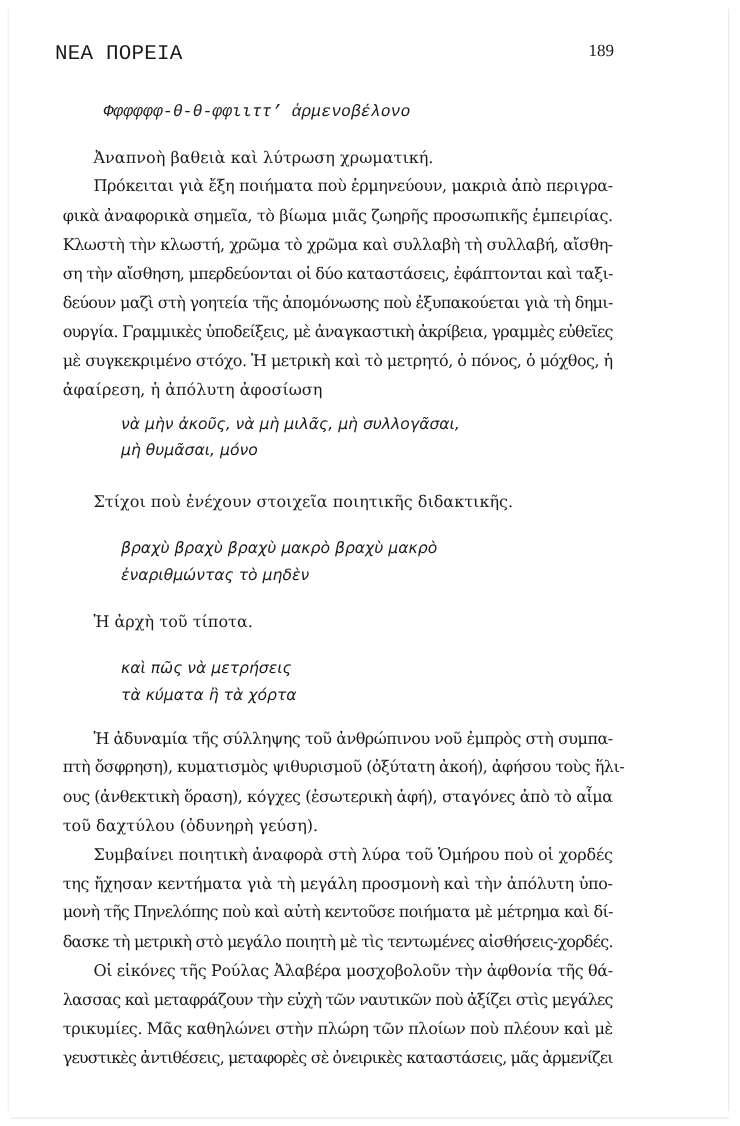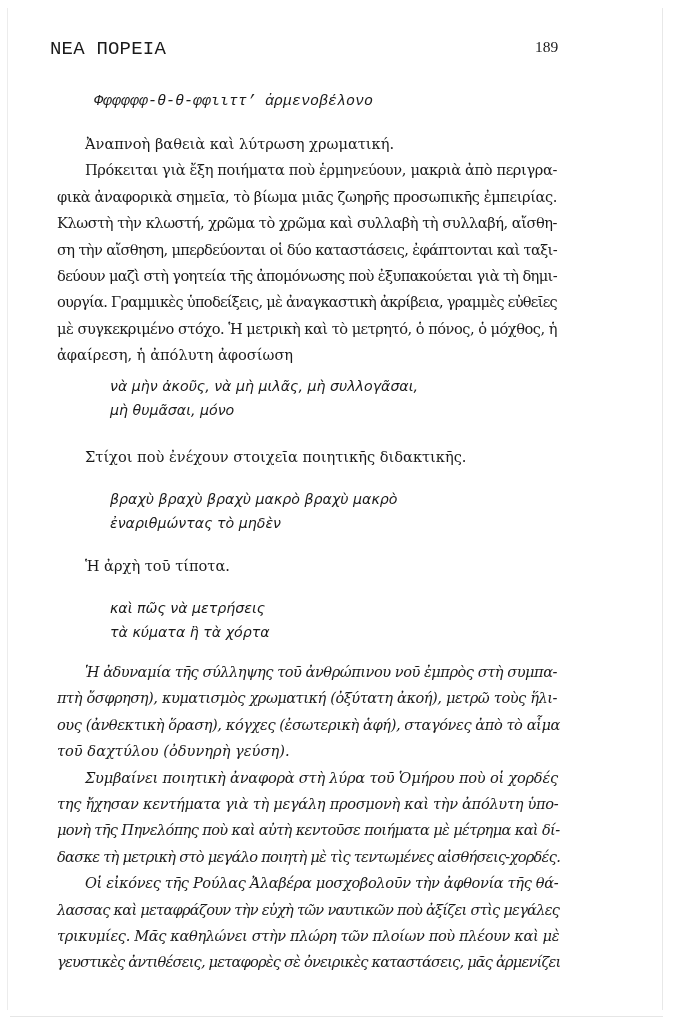--- a/index.html
+++ b/index.html
@@ -96,23 +96,23 @@
 
 <div class="textblock" style="top:553px;">
   <span class="line last indent">Ἡ ἀρχὴ τοῦ τίποτα.</span>
 </div>
 
 <div class="verse" style="top:597px;">
   <span class="vline">καὶ πῶς νὰ μετρήσεις</span>
   <span class="vline">τὰ κύματα ἢ τὰ χόρτα</span>
 </div>
 
-<div class="textblock" style="top:659px;font-style:italic;">
+<div class="textblock" style="top:659px;">
   <span class="line indent" style="letter-spacing: -0.483073px;">Ἡ ἀδυναμία τῆς σύλληψης τοῦ ἀνθρώπινου νοῦ ἐμπρὸς στὴ συμπα-</span>
-  <span class="line" style="letter-spacing: -0.503498px;">πτὴ ὄσφρηση), κυματισμὸς χρωματική (ὀξύτατη ἀκοή), μετρῶ τοὺς ἥλι-</span>
+  <span class="line" style="letter-spacing: -0.503498px;">πτὴ ὄσφρηση), κυματισμὸς ψιθυρισμοῦ (ὀξύτατη ἀκοή), ἀφήσου τοὺς ἥλι-</span>
   <span class="line" style="letter-spacing: -0.432136px;">ους (ἀνθεκτικὴ ὅραση), κόγχες (ἐσωτερικὴ ἁφή), σταγόνες ἀπὸ τὸ αἷμα</span>
   <span class="line last">τοῦ δαχτύλου (ὀδυνηρὴ γεύση).</span>
   <span class="line indent" style="letter-spacing: -0.228125px;">Συμβαίνει ποιητικὴ ἀναφορὰ στὴ λύρα τοῦ Ὁμήρου ποὺ οἱ χορδές</span>
   <span class="line" style="letter-spacing: -0.301758px;">της ἤχησαν κεντήματα γιὰ τὴ μεγάλη προσμονὴ καὶ τὴν ἀπόλυτη ὑπο-</span>
   <span class="line" style="letter-spacing: -0.647059px;">μονὴ τῆς Πηνελόπης ποὺ καὶ αὐτὴ κεντοῦσε ποιήματα μὲ μέτρημα καὶ δί-</span>
   <span class="line" style="letter-spacing: -0.735491px;">δασκε τὴ μετρικὴ στὸ μεγάλο ποιητὴ μὲ τὶς τεντωμένες αἰσθήσεις-χορδές.</span>
   <span class="line indent" style="letter-spacing: -0.36501px;">Οἱ εἰκόνες τῆς Ρούλας Ἀλαβέρα μοσχοβολοῦν τὴν ἀφθονία τῆς θά-</span>
   <span class="line" style="letter-spacing: -0.744945px;">λασσας καὶ μεταφράζουν τὴν εὐχὴ τῶν ναυτικῶν ποὺ ἀξίζει στὶς μεγάλες</span>
   <span class="line" style="letter-spacing: -0.375px;">τρικυμίες. Μᾶς καθηλώνει στὴν πλώρη τῶν πλοίων ποὺ πλέουν καὶ μὲ</span>
   <span class="line" style="letter-spacing: -0.81404px;">γευστικὲς ἀντιθέσεις, μεταφορὲς σὲ ὀνειρικὲς καταστάσεις, μᾶς ἀρμενίζει</span>

